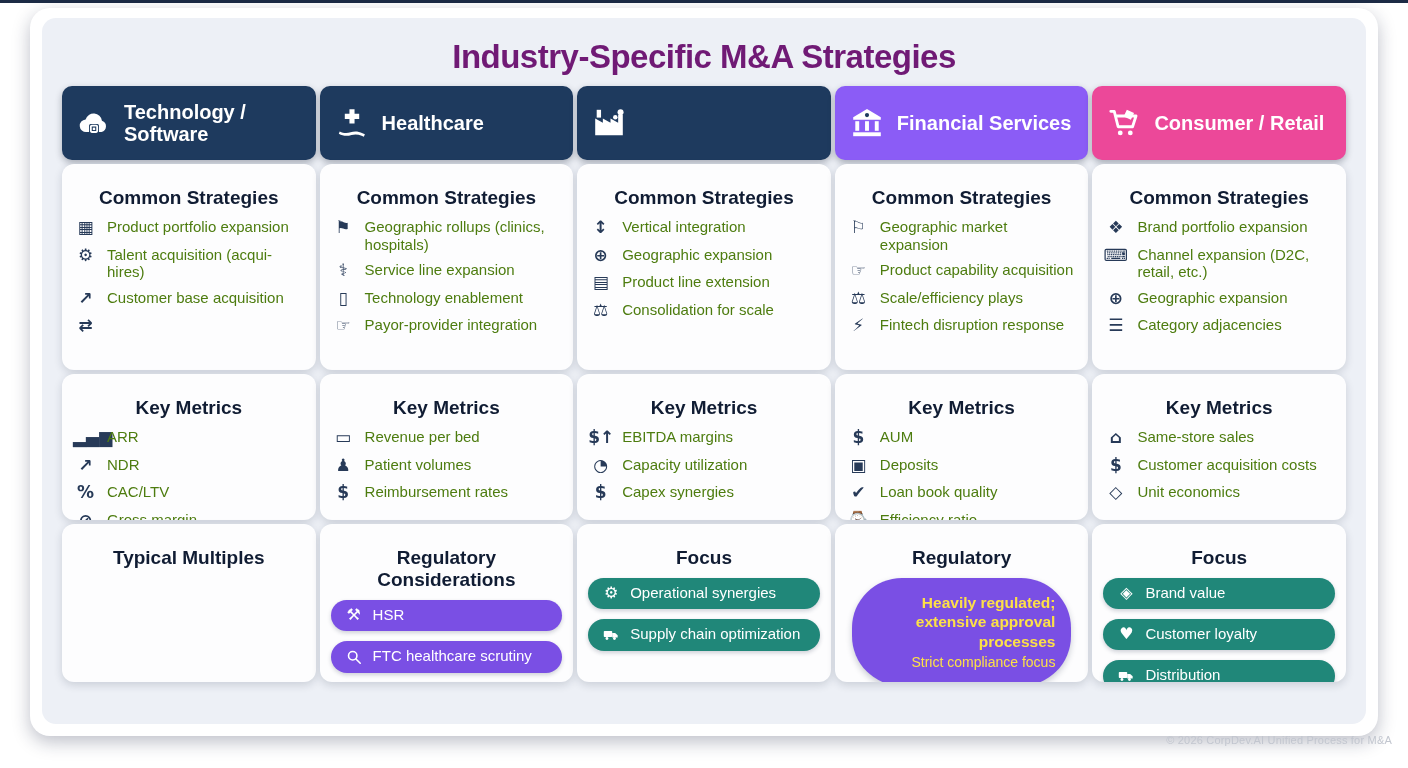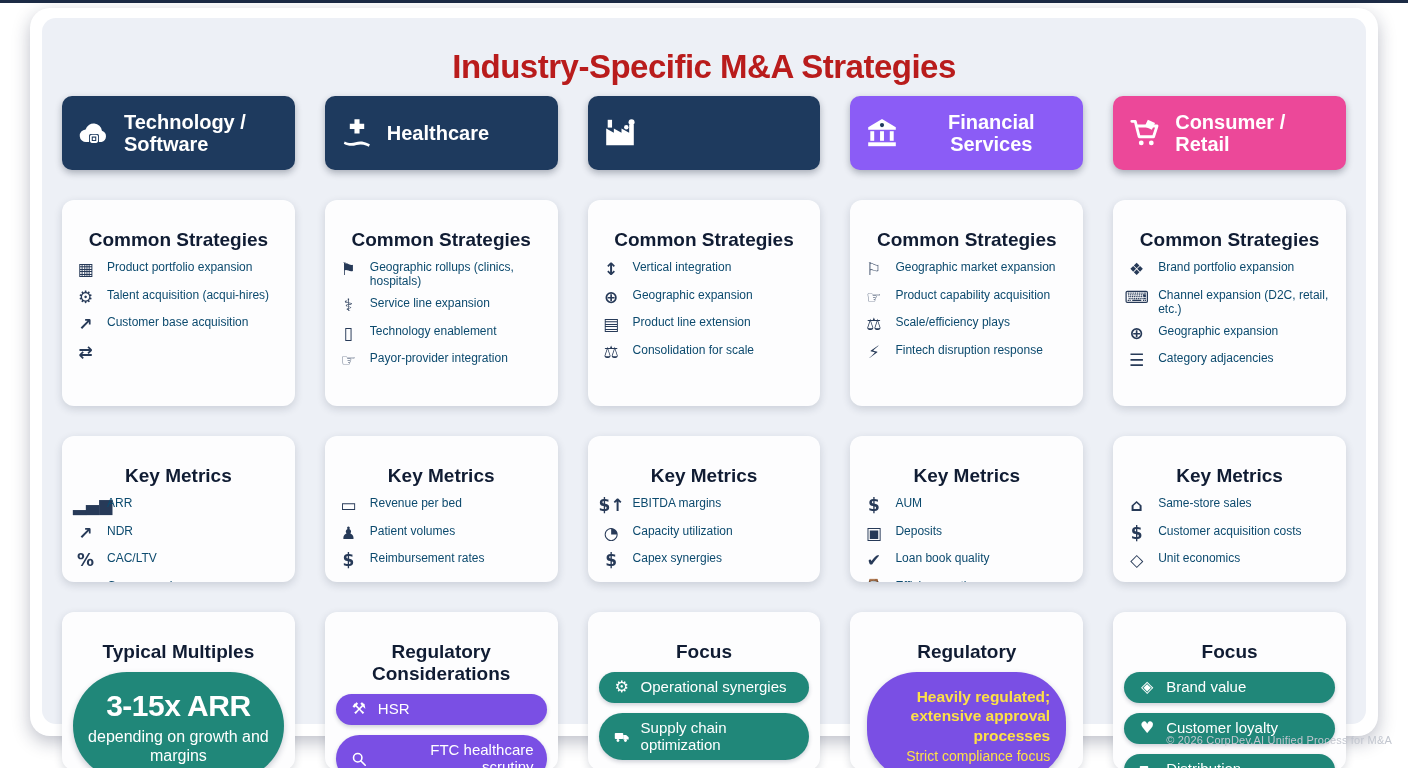--- a/index.html
+++ b/index.html
@@ -10,45 +10,45 @@
   .top-edge{position:absolute;top:0;left:0;width:100%;height:3px;background:#1c2b45;}
   .frame{
     position:absolute;left:30px;top:8px;width:1348px;height:728px;background:#ffffff;
     border-radius:20px;box-shadow:0 6px 18px rgba(20,30,60,.28);
   }
   .panel{
     position:absolute;left:12px;top:10px;right:12px;bottom:12px;
     background:#edf0f6;border-radius:14px;
   }
   h1.title{
-    margin:30px 0 6px;text-align:center;font-size:33px;font-weight:800;
-    color:#b91c1c;letter-spacing:-.5px;
+    margin:20px 0 6px;text-align:center;font-size:33px;font-weight:800;
+    color:#701a75;letter-spacing:-.5px;
   }
   .grid{
     margin:10px 20px 0;display:grid;grid-template-columns:repeat(5,1fr);
-    grid-template-rows:74px 206px 146px 158px;gap:30px;
+    grid-template-rows:74px 206px 146px 158px;gap:4px;
   }
   .hdr{
     border-radius:10px;display:flex;align-items:center;gap:11px;padding:0 13px;
     color:#fff;font-weight:700;font-size:20px;line-height:1.12;
     box-shadow:0 3px 7px rgba(10,20,40,.3);
   }
   .hdr .hicon{width:38px;min-width:38px;height:38px;display:flex;align-items:center;justify-content:center;}
   .hdr .hicon svg{width:36px;height:36px;display:block;}
   .card{
     background:#fdfdfe;border-radius:12px;box-shadow:0 3px 8px rgba(25,35,60,.16);
-    padding:24px 11px;overflow:hidden;
+    padding:18px 11px;overflow:hidden;
   }
   .card-heading{text-align:center;font-weight:800;font-size:19px;color:#101c33;margin:5px 0 9px;}
   .item{display:flex;gap:9px;align-items:flex-start;margin-bottom:8px;}
   .item .glyph{
     width:25px;min-width:25px;text-align:center;font-size:17px;color:#273a58;
     line-height:1.15;font-family:"DejaVu Sans",sans-serif;font-weight:700;
   }
-  .item .ilabel{font-size:12px;color:#0c4a6e;line-height:1.18;}
+  .item .ilabel{font-size:15px;color:#4d7c0f;line-height:1.18;}
   .pills{display:flex;flex-direction:column;gap:10px;}
   .pill{
     display:flex;align-items:center;gap:9px;border-radius:999px;padding:7px 13px;
     color:#fff;font-size:15px;line-height:1.12;box-shadow:0 2px 4px rgba(20,30,60,.2);
   }
   .pill .picon{width:20px;min-width:20px;display:flex;align-items:center;justify-content:center;}
   .pill .picon svg{width:18px;height:18px;display:block;}
   .pill .glyph{font-family:"DejaVu Sans",sans-serif;font-size:16px;line-height:1;}
   .big-pill{
     border-radius:58px;text-align:center;padding:17px 10px 15px;color:#fff;margin-top:8px;
@@ -300,24 +300,20 @@
             <span class="glyph">$</span>
             <span class="ilabel">Customer acquisition costs</span>
           </div>
           <div class="item">
             <span class="glyph">◇</span>
             <span class="ilabel">Unit economics</span>
           </div>
         </div>
         <div class="card">
           <div class="card-heading">Typical Multiples</div>
-          <div class="big-pill" style="background: rgb(32, 135, 121);">
-            <div class="big-value">3-15x ARR</div>
-            <div class="big-note">depending on growth and margins</div>
-          </div>
         </div>
         <div class="card">
           <div class="card-heading">Regulatory Considerations</div>
           <div class="pills">
             <div class="pill" style="background: rgb(122, 79, 228);">
               <span class="picon glyph">⚒</span>
               <span class="plabel">HSR</span>
             </div>
             <div class="pill" style="background: rgb(122, 79, 228); text-align: right;">
               <span class="picon">

